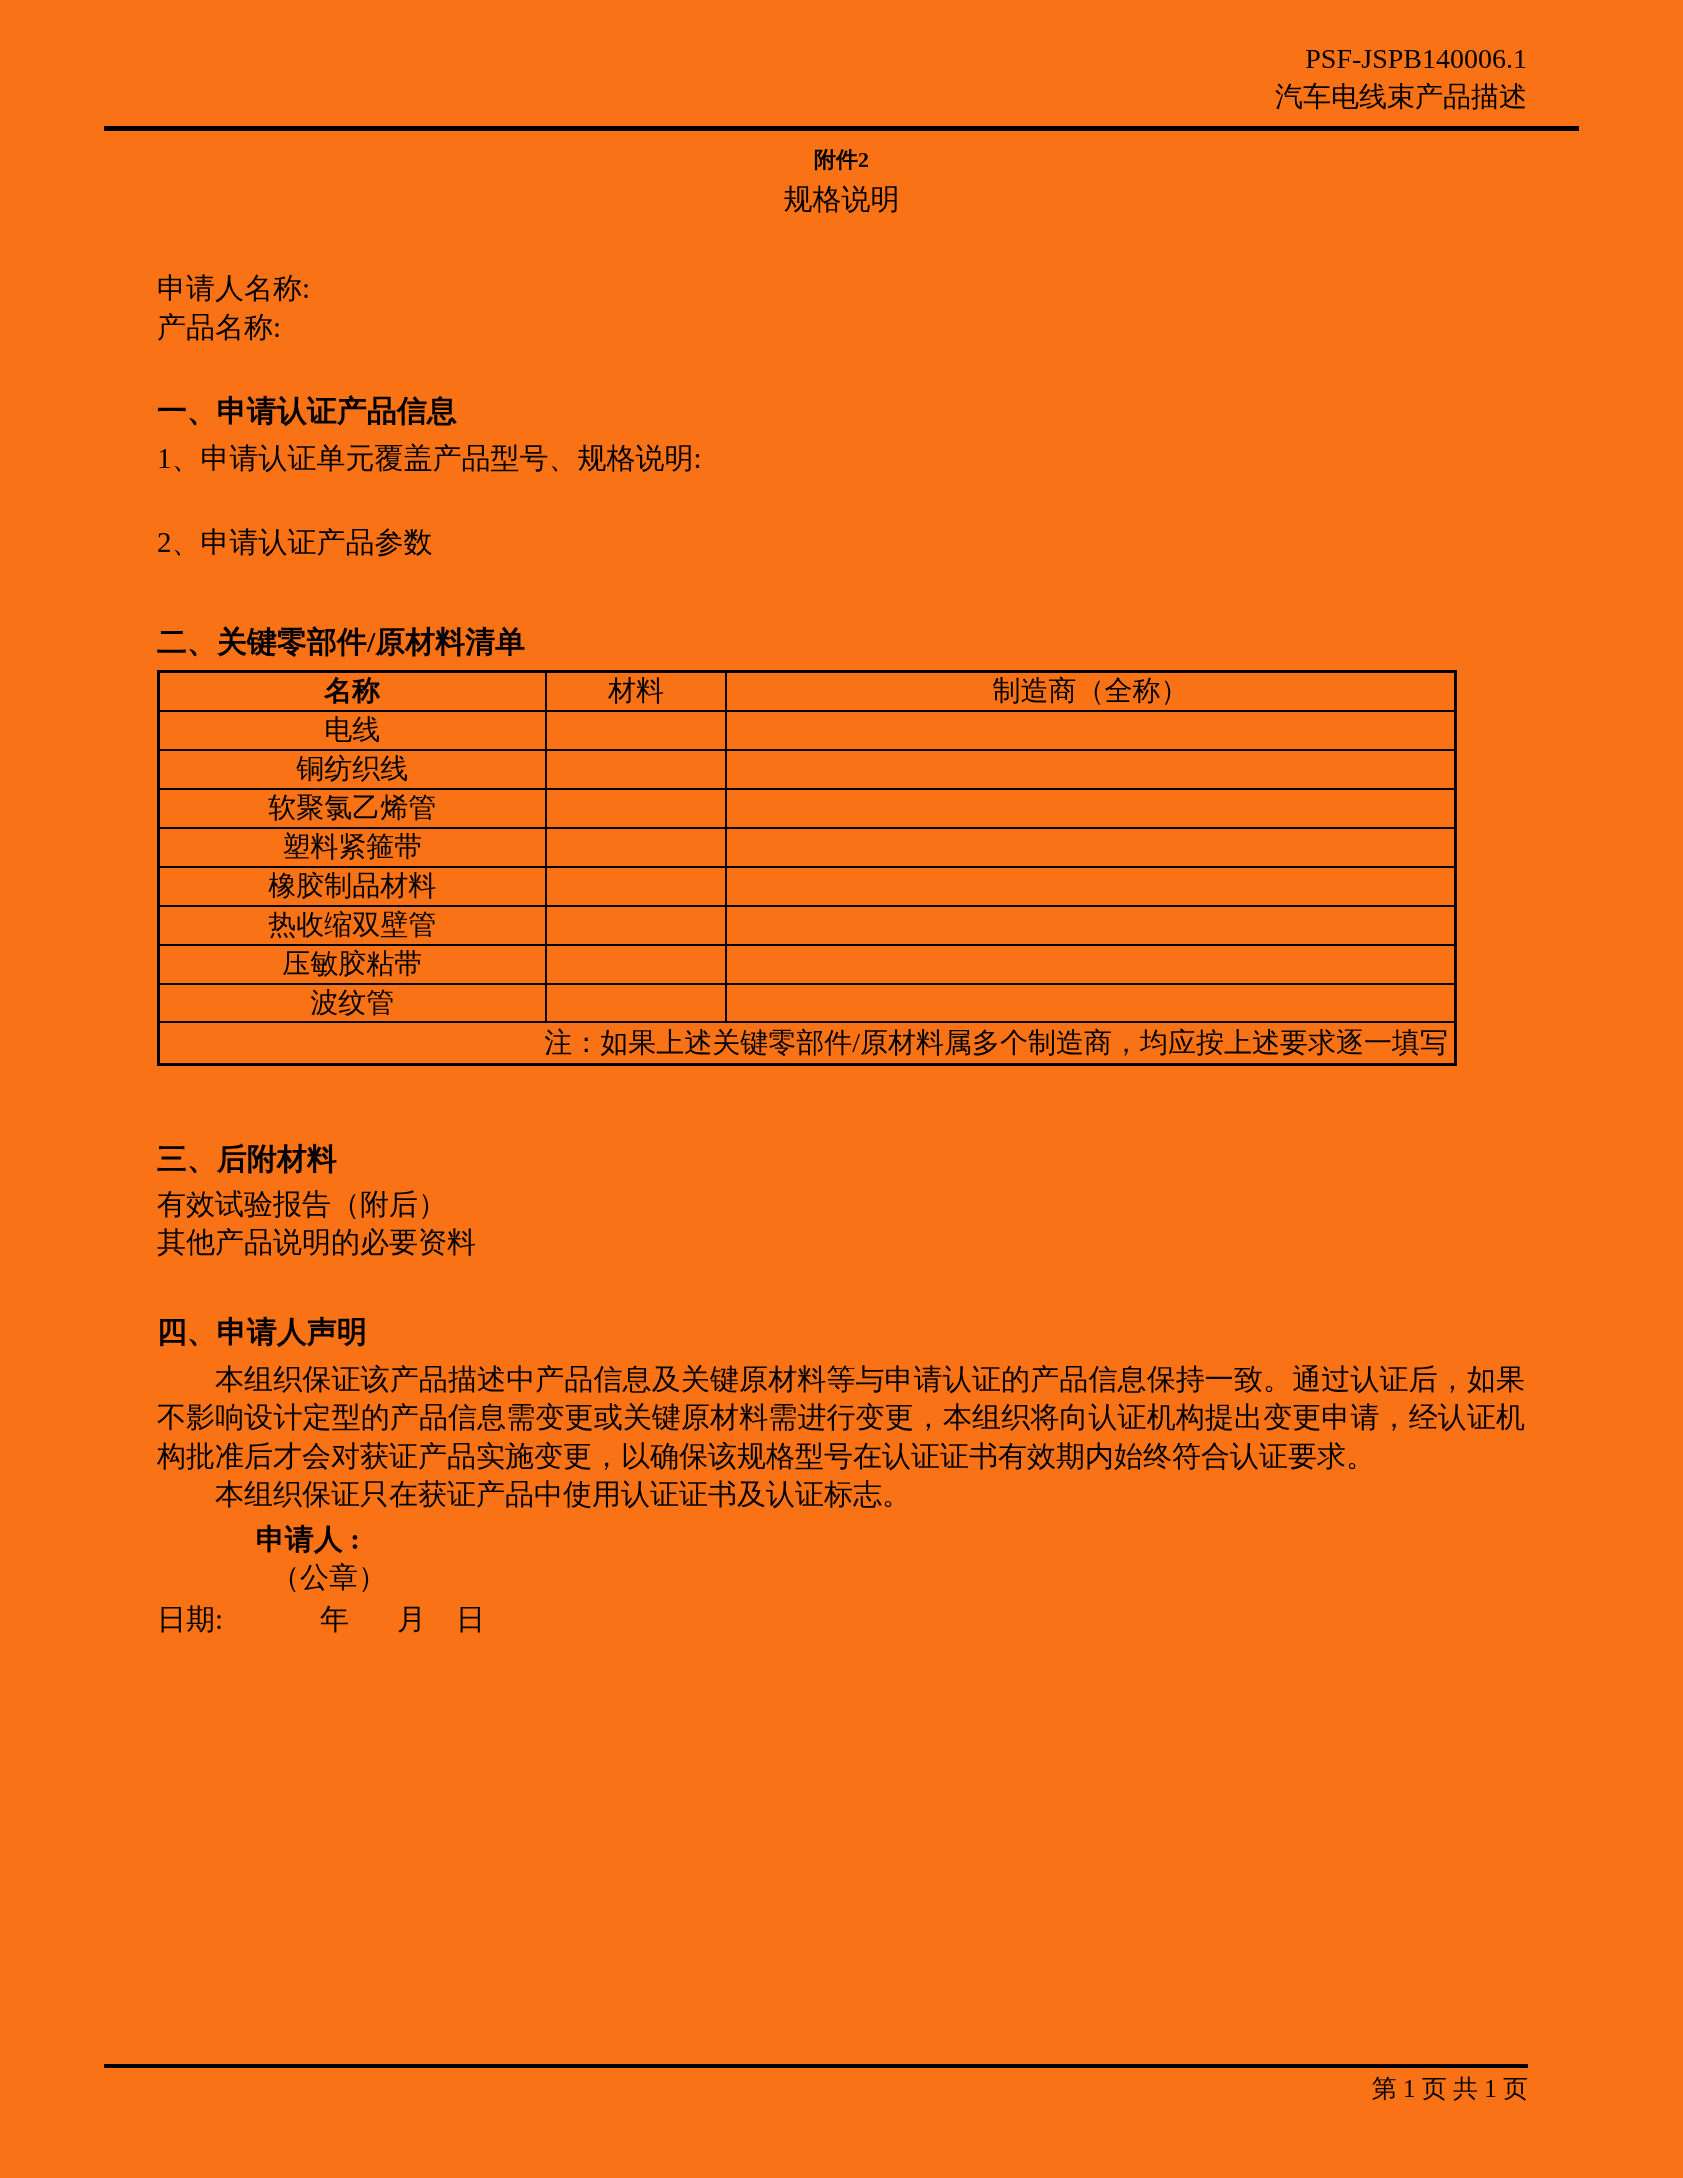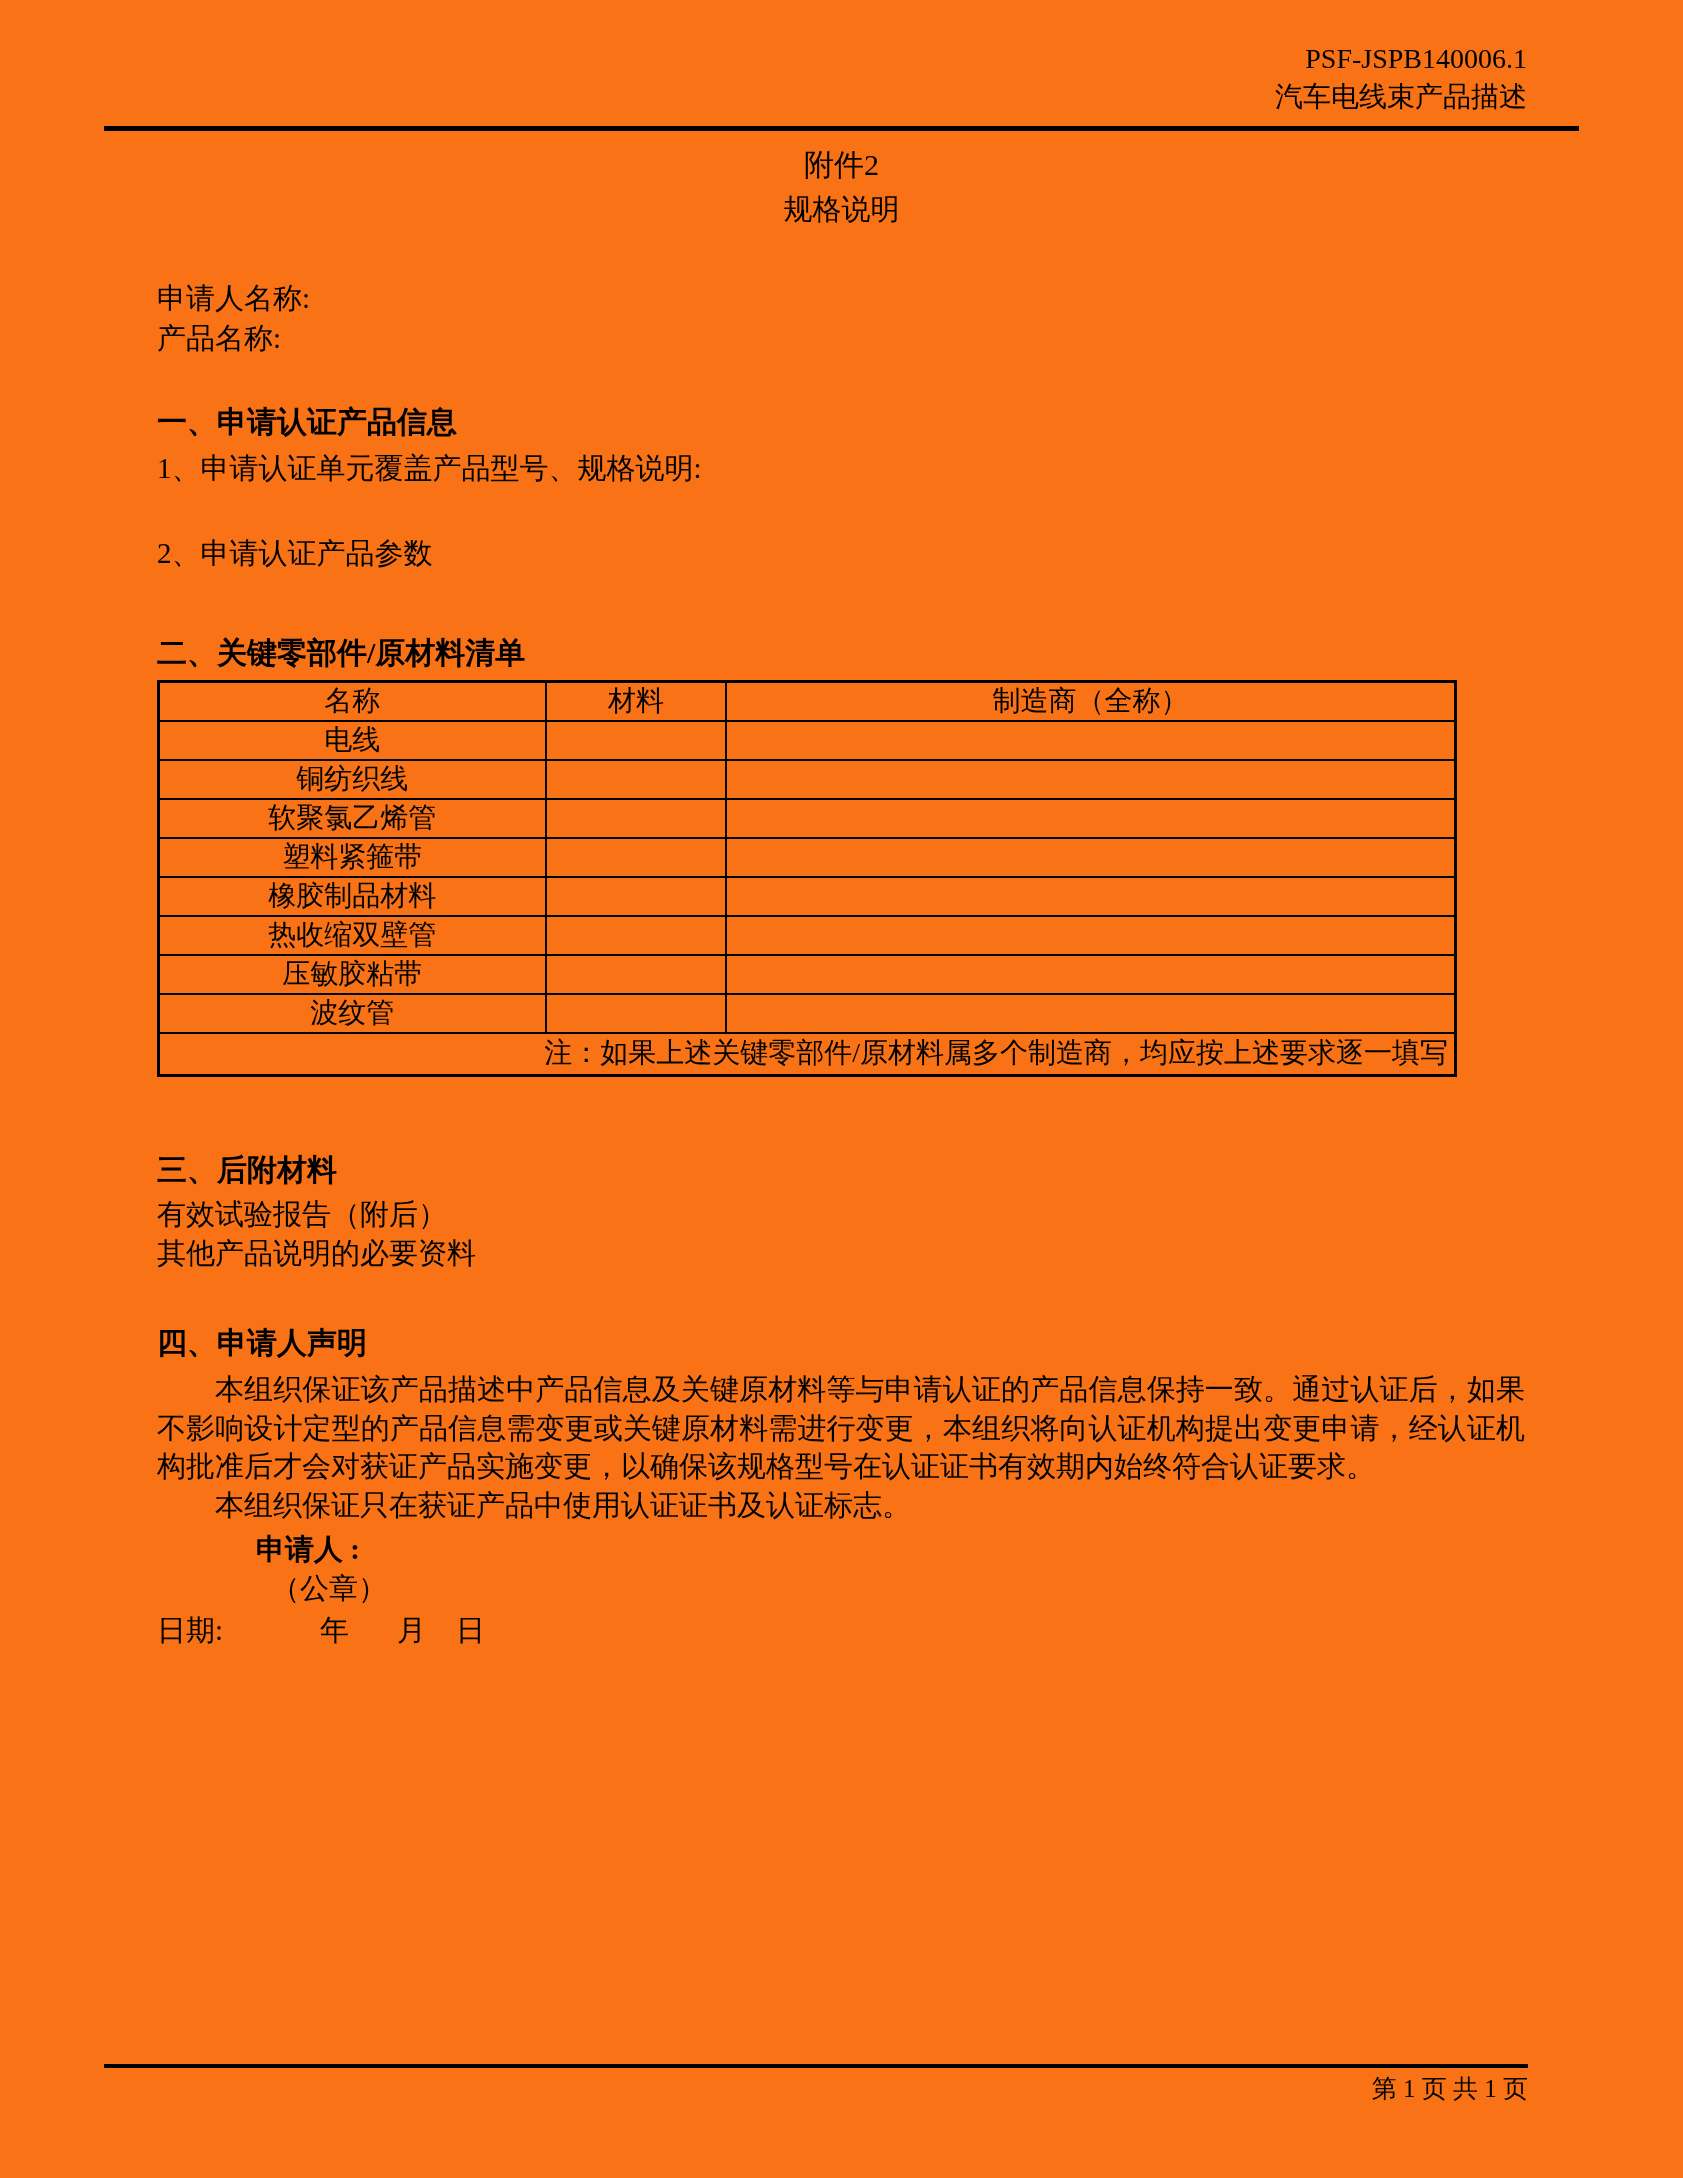--- a/index.html
+++ b/index.html
@@ -21,21 +21,21 @@
     font-size:28px;
     line-height:1.35;
   }
   .header-rule {
     margin:10px 104px 0 104px;
     border:none;
     border-top:5px solid #000;
     height:0;
   }
   .title-block { text-align:center; margin-top:14px; }
-  .title-attachment { font-weight:normal; font-size:30px; }
+  .title-attachment { font-weight:bold; font-size:22px; }
   .title-subtitle { font-size:29px; margin-top:6px; }
   .content { margin:0 158px 0 157px; }
   .fields { margin-top:51px; }
   .field-line { line-height:1.35; }
   .sec-heading { font-weight:bold; font-size:30px; }
   .sec1 { margin-top:44px; }
   .sec1-item1 { margin-top:8px; }
   .sec1-item2 { margin-top:46px; }
   .sec2 { margin-top:61px; }
   .parts-table {
@@ -45,21 +45,21 @@
     font-size:28px;
   }
   .parts-table td, .parts-table th {
     border:2px solid #000;
     height:38px;
     text-align:center;
     font-weight:normal;
     padding:0 6px;
   }
   .parts-table { border:3px solid #000; }
-  .parts-table .col-name { width:388px; }
+  .parts-table .col-name { width:388px;font-weight:bold; }
   .parts-table .col-material { width:181px; }
   .parts-table .col-manufacturer { width:731px; }
   .parts-table .note-cell { text-align:right; height:42px; padding-left:4px; }
   .sec3 { margin-top:73px; }
   .sec3 div { line-height:1.33; }
   .sec3-line { margin-top:6px; }
   .sec4 { margin-top:50px; }
   .declaration {
     margin-top:8px;
     text-align:justify;

